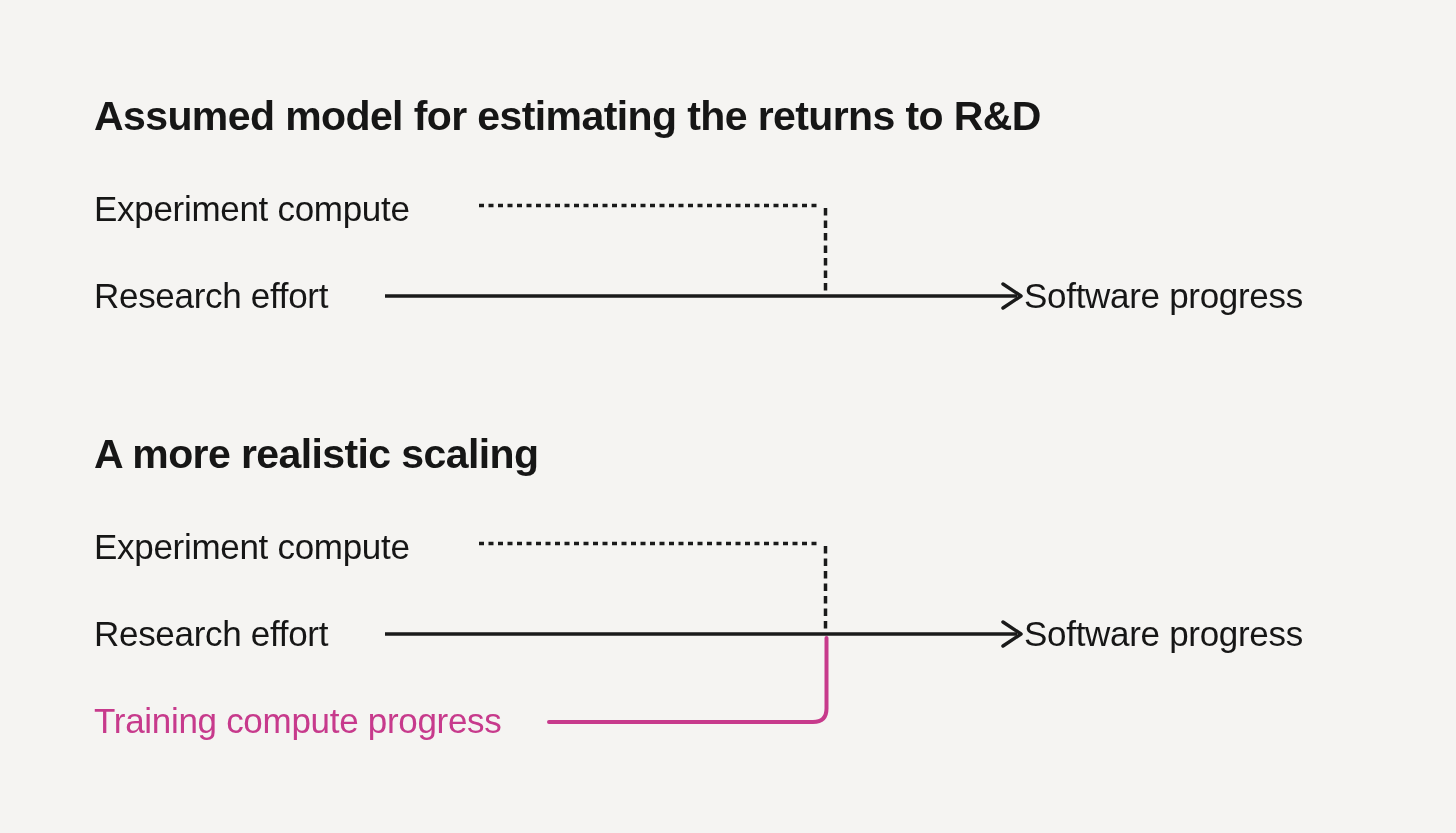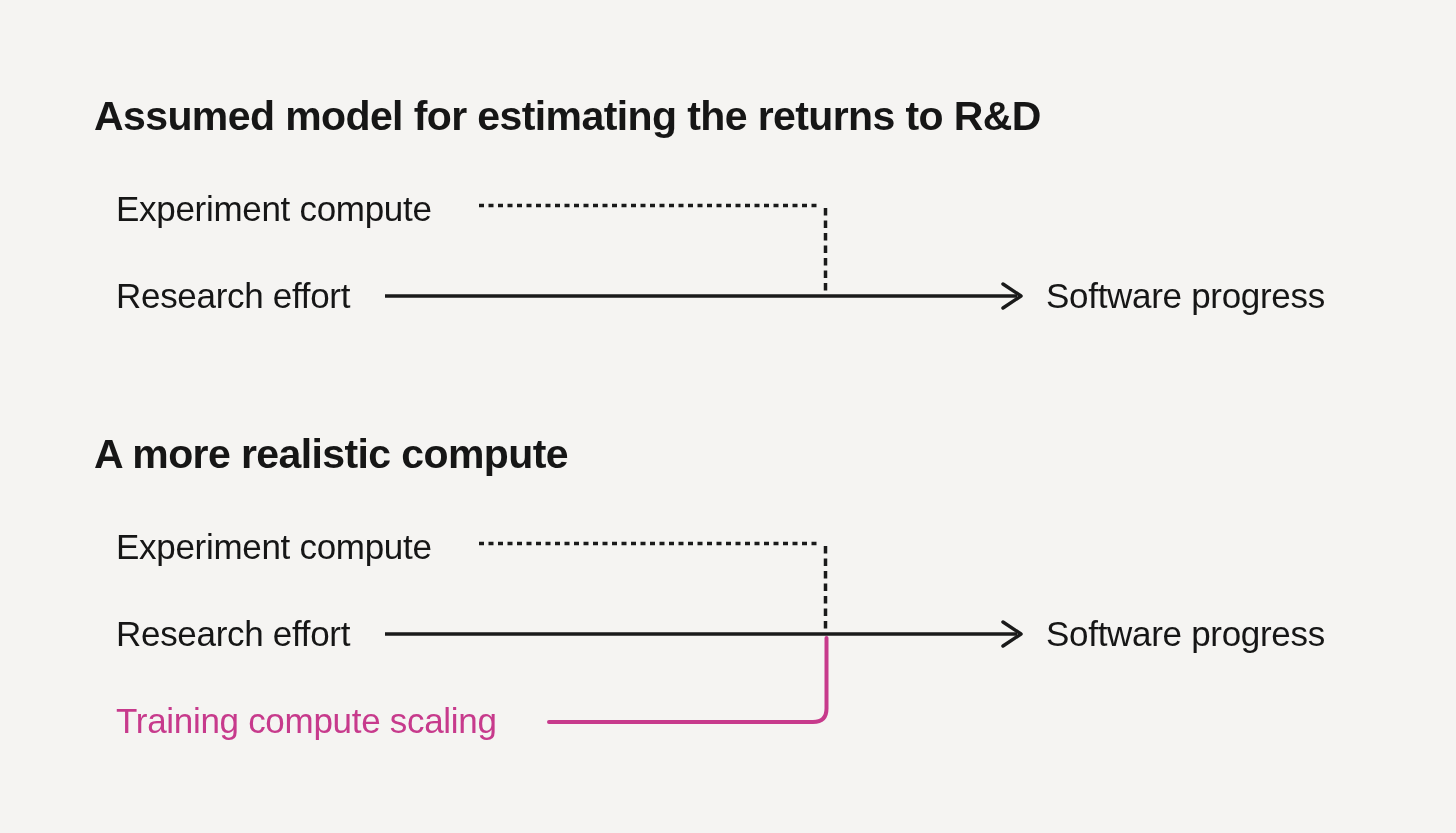--- a/index.html
+++ b/index.html
@@ -42,21 +42,20 @@
   .node-label {
     position: absolute;
     left: 94px;
     transform: translateY(-50%);
     font-size: 35px;
     line-height: 42px;
     font-weight: 400;
     letter-spacing: -0.3px;
     color: var(--text);
     white-space: nowrap;
-    margin-left: 22px;
   }
   .node-label.output { left: 1024px; }
   .node-label.accent { color: var(--accent); }
 
   
   .stroke-dotted {
     stroke: var(--line);
     stroke-width: 3.5;
     fill: none;
     stroke-dasharray: 5 4.5;
@@ -106,23 +105,23 @@
   </svg>
 
   <h2 class="section-title" style="top: 92px;">Assumed model for estimating the returns to R&amp;D</h2>
 
   <span class="node-label" style="top: 209px;">Experiment compute</span>
 
   <span class="node-label" style="top: 296px;">Research effort</span>
 
   <span class="node-label output" style="top: 296px;">Software progress</span>
 
-  <h2 class="section-title" style="top: 430px;">A more realistic compute</h2>
+  <h2 class="section-title" style="top: 430px;">A more realistic scaling</h2>
 
   <span class="node-label" style="top: 547px;">Experiment compute</span>
 
   <span class="node-label" style="top: 634px;">Research effort</span>
 
   <span class="node-label output" style="top: 634px;">Software progress</span>
 
-  <span class="node-label accent" style="top: 721px;">Training compute scaling</span>
+  <span class="node-label accent" style="top: 721px;">Training compute progress</span>
 
 </div>
 
 </body></html>

